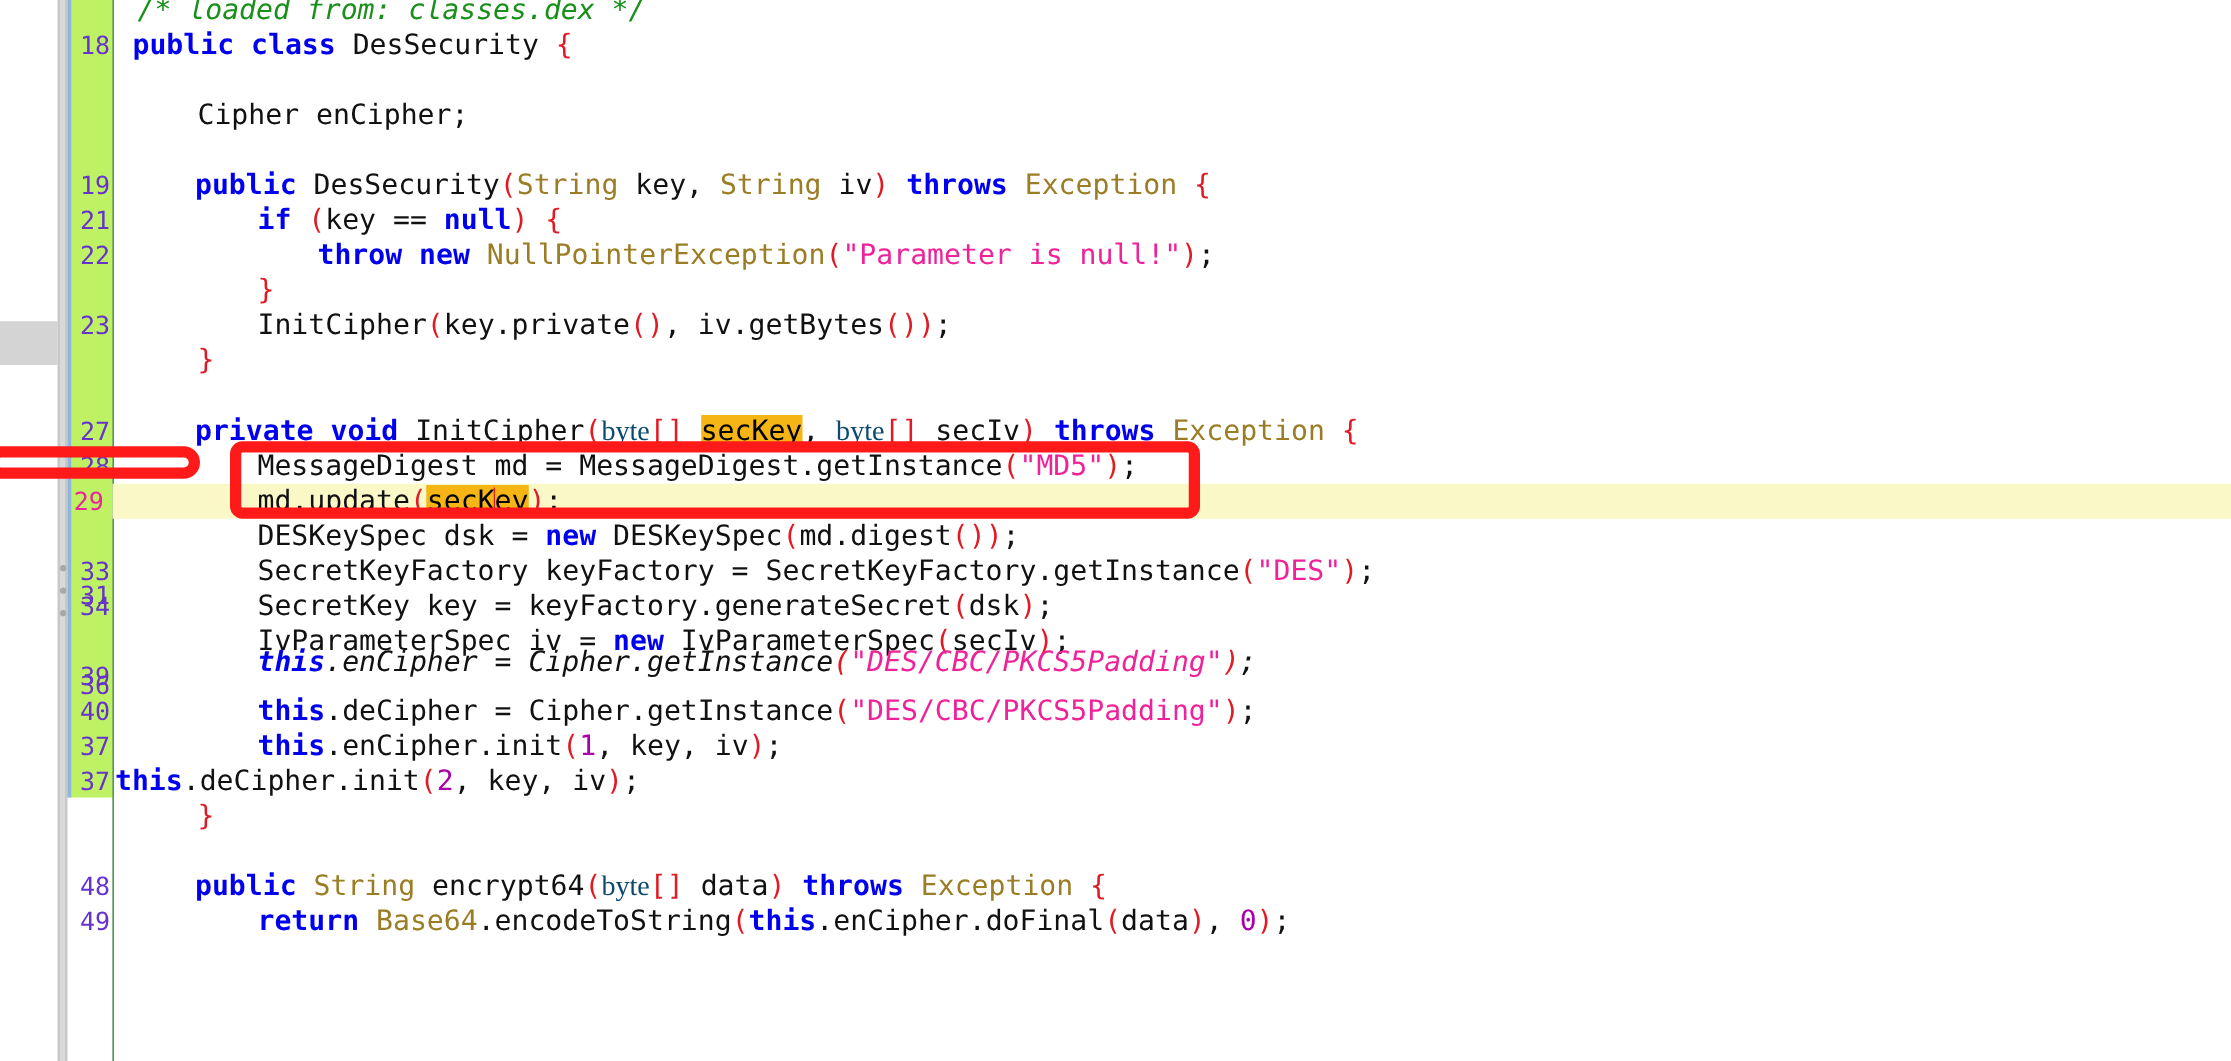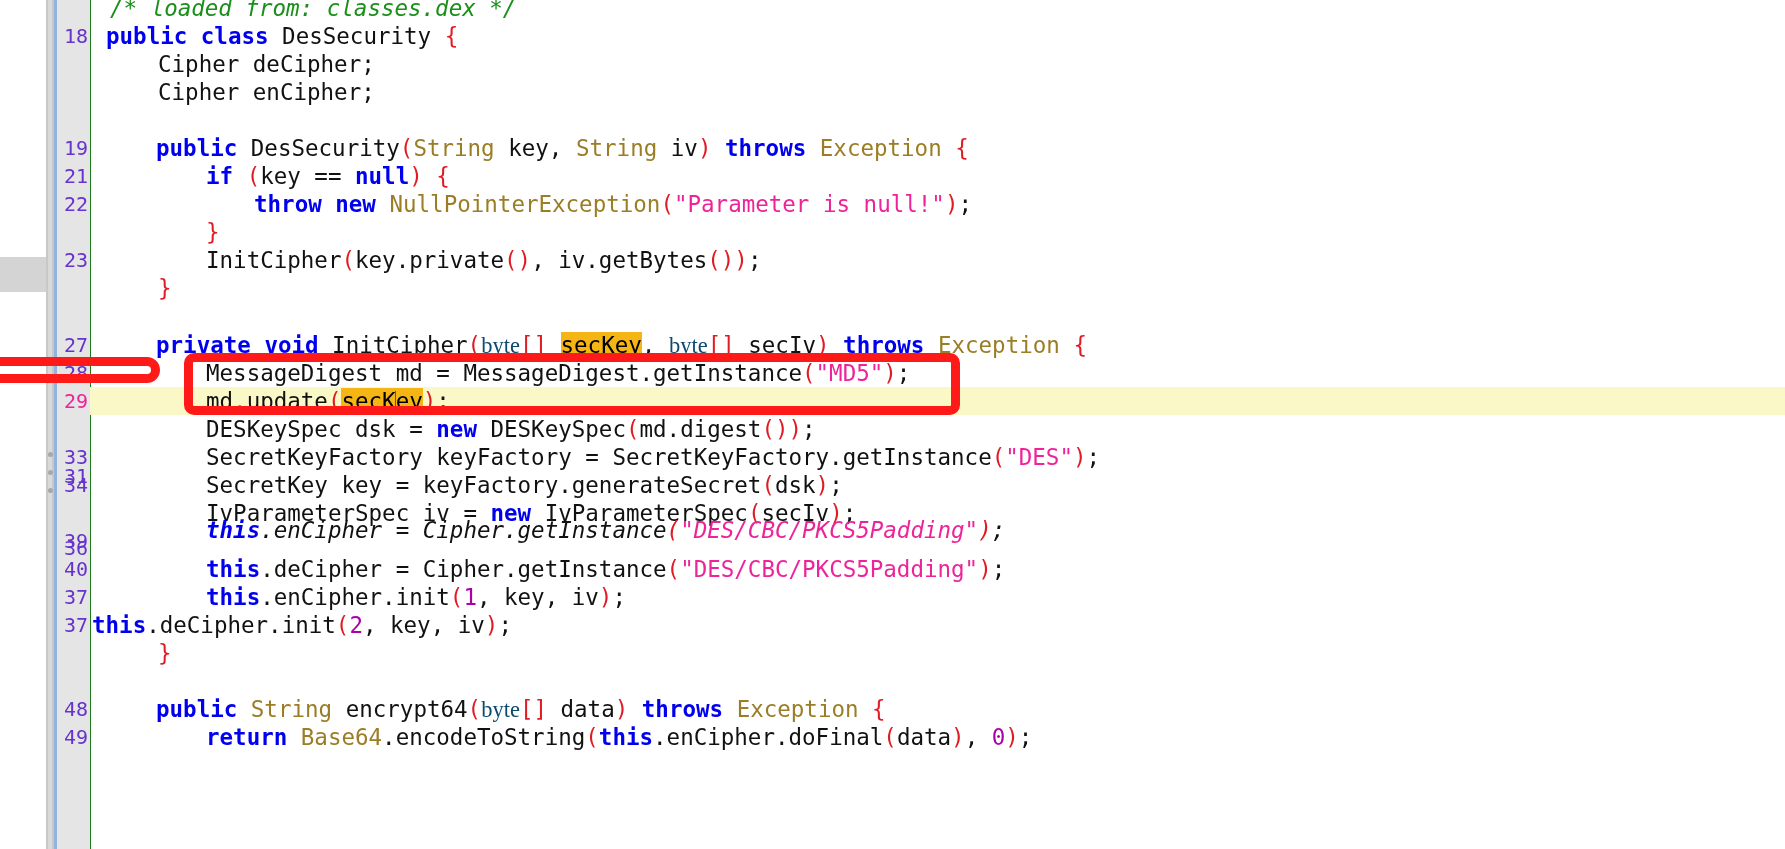--- a/index.html
+++ b/index.html
@@ -49,22 +49,22 @@
     position: absolute;
     left: 48px; top: 0;
     width: 4px; height: 849px;
     background: #d9d9d9;
   }
 
   
   .gutter {
     position: absolute;
     left: 54px; top: 0;
-    width: 36px; height: 849px;
-    background: #e5e5e5;
+    width: 36px; height: 638px;
+    background: #bef264;
     border-left: 3px solid #8fb4dd;
     box-sizing: border-box;
   }
   
   .gutter-dot {
     position: absolute;
     left: 48px;
     width: 5px; height: 5px;
     border-radius: 50%;
     background: #a8a8a8;
@@ -101,21 +101,21 @@
     position: absolute;
     right: 2px;
     width: 34px;
     text-align: right;
     height: 28px;
     line-height: 28px;
     font-size: 20px;
     font-family: "DejaVu Sans Mono", "Liberation Mono", monospace;
     color: #6633cc;
   }
-  .lineno.current { color: #ee2299; }
+  .lineno.current { color: #ee2299; text-align: center; }
 
   
   .current-line-band {
     position: absolute;
     left: 90px;
     width: 1695px;
     height: 28px;
     background: #fbf8c8;
   }
 
@@ -189,21 +189,20 @@
       <div class="lineno" style="top: 695px;">48</div>
       <div class="lineno" style="top: 723px;">49</div>
     </div>
 
   <div class="margin-rule"></div>
 
   <div class="current-line-band" style="top: 387px;"></div>
     <div class="code-area" id="code-area">
       <div class="code-line" style="top: -6px; padding-left: 18px;"><span class="cmt">/* loaded from: classes.dex */</span></div>
       <div class="code-line" style="top: 22px; padding-left: 14px;"><span class="kw">public</span><span class="plain"> </span><span class="kw">class</span><span class="plain"> DesSecurity </span><span class="punct">{</span></div>
-      <div class="code-line" style="top: 50px; padding-left: 66px;"><span class="plain">Cipher deCipher;</span></div>
       <div class="code-line" style="top: 78px; padding-left: 66px;"><span class="plain">Cipher enCipher;</span></div>
       <div class="code-line" style="top: 134px; padding-left: 64px;"><span class="kw">public</span><span class="plain"> DesSecurity</span><span class="punct">(</span><span class="typ">String</span><span class="plain"> key, </span><span class="typ">String</span><span class="plain"> iv</span><span class="punct">)</span><span class="plain"> </span><span class="kw">throws</span><span class="plain"> </span><span class="typ">Exception</span><span class="plain"> </span><span class="punct">{</span></div>
       <div class="code-line" style="top: 162px; padding-left: 114px;"><span class="kw">if</span><span class="plain"> </span><span class="punct">(</span><span class="plain">key == </span><span class="kw">null</span><span class="punct">)</span><span class="plain"> </span><span class="punct">{</span></div>
       <div class="code-line" style="top: 190px; padding-left: 162px;"><span class="kw">throw</span><span class="plain"> </span><span class="kw">new</span><span class="plain"> </span><span class="typ">NullPointerException</span><span class="punct">(</span><span class="str">"Parameter is null!"</span><span class="punct">)</span><span class="plain">;</span></div>
       <div class="code-line" style="top: 218px; padding-left: 114px;"><span class="punct">}</span></div>
       <div class="code-line" style="top: 246px; padding-left: 114px;"><span class="plain">InitCipher</span><span class="punct">(</span><span class="plain">key.private</span><span class="punct">()</span><span class="plain">, iv.getBytes</span><span class="punct">())</span><span class="plain">;</span></div>
       <div class="code-line" style="top: 274px; padding-left: 66px;"><span class="punct">}</span></div>
       <div class="code-line" style="top: 331px; padding-left: 64px;"><span class="kw">private</span><span class="plain"> </span><span class="kw">void</span><span class="plain"> InitCipher</span><span class="punct">(</span><span class="prim">byte</span><span class="punct">[]</span><span class="plain"> </span><span class="hl-token">secKey</span><span class="plain">, </span><span class="prim">byte</span><span class="punct">[]</span><span class="plain"> secIv</span><span class="punct">)</span><span class="plain"> </span><span class="kw">throws</span><span class="plain"> </span><span class="typ">Exception</span><span class="plain"> </span><span class="punct">{</span></div>
       <div class="code-line" style="top: 359px; padding-left: 114px;"><span class="plain">MessageDigest md = MessageDigest.getInstance</span><span class="punct">(</span><span class="str">"MD5"</span><span class="punct">)</span><span class="plain">;</span></div>
       <div class="code-line" style="top: 387px; padding-left: 114px;"><span class="plain">md.update</span><span class="punct">(</span><span class="hl-token">secK</span><span class="caret"></span><span class="hl-token">ey</span><span class="punct">)</span><span class="plain">;</span></div>

